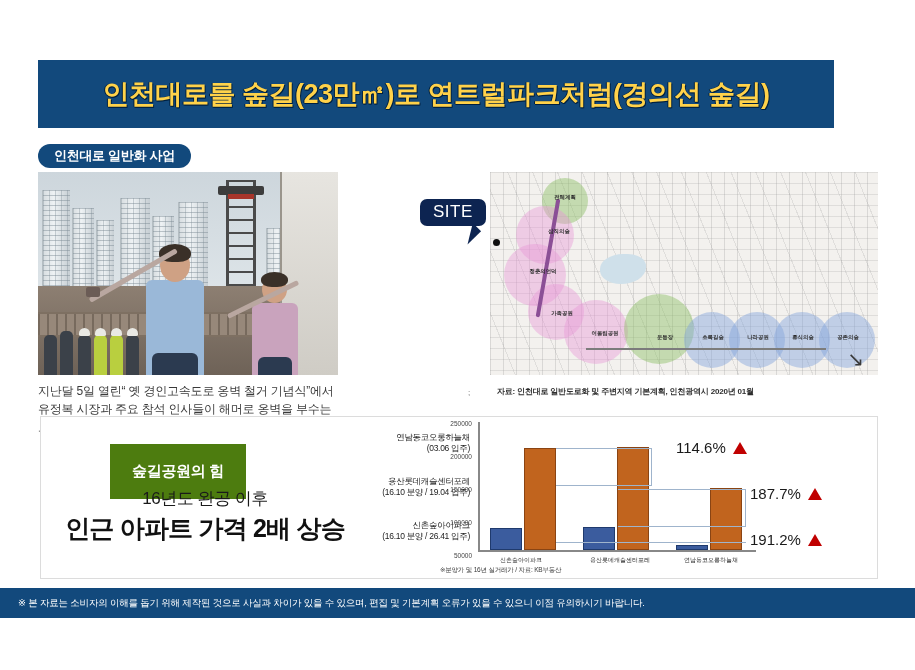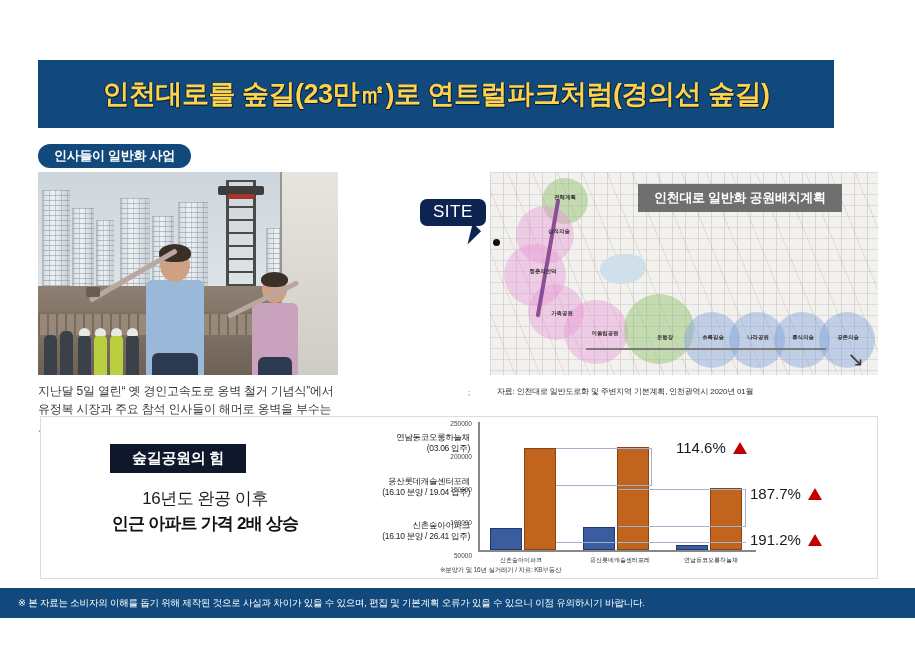--- a/index.html
+++ b/index.html
@@ -153,42 +153,42 @@
   }
 
   
   .caption-left {
     position:absolute; left:38px; top:382px; width:300px;
     font-size:12px; color:#3a3a3a; line-height:1.5; letter-spacing:-0.2px;
   }
   .caption-semi { position:absolute; left:468px; top:388px; font-size:8px; color:#666; }
   .caption-right {
     position:absolute; left:497px; top:386px; width:380px;
-    font-size:8px; color:#2e2e2e; letter-spacing:-0.2px;
+    font-size:8px; color:#2e2e2e; letter-spacing:-0.2px;font-weight:bold;
   }
 
   
   .panel {
     position:absolute; left:40px; top:416px;
     width:838px; height:163px;
     background:#ffffff; border:1px solid #dcdcdc;
   }
   .power-pill {
     position:absolute; left:110px; top:444px;
-    background:#0f172a; color:#ffffff;
-    font-size:15px; font-weight:bold; padding:5px 22px;
+    background:#4d7c0f; color:#ffffff;
+    font-size:15px; font-weight:bold; padding:18px 22px;
     letter-spacing:-0.3px;
   }
   .headline1 {
     position:absolute; left:70px; top:487px; width:270px;
     text-align:center; font-size:17px; color:#1a1a1a; letter-spacing:-0.5px;
   }
   .headline2 {
     position:absolute; left:50px; top:512px; width:310px;
-    text-align:center; font-size:17px; color:#111; font-weight:bold; letter-spacing:-0.8px;
+    text-align:center; font-size:25px; color:#111; font-weight:bold; letter-spacing:-0.8px;
   }
 
   
   .clabel { position:absolute; right:0; text-align:right;
             font-size:8.5px; color:#1c1c1c; line-height:1.35; letter-spacing:-0.3px; }
   .clabels-wrap { position:absolute; left:330px; top:428px; width:140px; height:130px; }
 
   .yaxis { position:absolute; left:418px; top:420px; width:56px; height:140px; }
   .ytick { position:absolute; right:2px; font-size:6.5px; color:#444; }
 
@@ -228,21 +228,21 @@
     font-size:9.5px; letter-spacing:-0.2px;
   }
 </style>
 </head>
 <body>
 
 <div class="title-bar">
   <span class="title-text">인천대로를 숲길(23만㎡)로 연트럴파크처럼(경의선 숲길)</span>
 </div>
 
-<div class="section-pill">인사들이 일반화 사업</div>
+<div class="section-pill">인천대로 일반화 사업</div>
 
 <div class="photo">
   <div class="sky"></div>
 
   <div class="tower" style="left:4px;  width:28px; height:100px;"></div>
   <div class="tower" style="left:34px; width:22px; height:82px;"></div>
   <div class="tower" style="left:58px; width:18px; height:70px;"></div>
   <div class="tower" style="left:82px; width:30px; height:92px;"></div>
   <div class="tower" style="left:114px;width:22px; height:74px;"></div>
   <div class="tower" style="left:140px;width:30px; height:88px;"></div>
@@ -296,21 +296,20 @@
   <div class="map-pink-blob" style="left:74px;  top:128px; width:64px; height:64px;"></div>
   <div class="map-green-blob" style="left:134px; top:122px; width:70px; height:70px;"></div>
   <div class="map-blue-blob" style="left:194px; top:140px; width:56px; height:56px;"></div>
   <div class="map-blue-blob" style="left:239px; top:140px; width:56px; height:56px;"></div>
   <div class="map-blue-blob" style="left:284px; top:140px; width:56px; height:56px;"></div>
   <div class="map-blue-blob" style="left:329px; top:140px; width:56px; height:56px;"></div>
 
   <div class="map-spine" style="left:56px; top:26px; width:4px; height:120px; transform:rotate(10deg); border-radius:3px;"></div>
   <div class="map-spine" style="left:96px; top:176px; width:240px; height:2px; background:#7c7c7c;"></div>
 
-  <div class="map-banner">인천대로 일반화 공원배치계획</div>
   <div class="map-arrow">↘</div>
 
   <div class="map-label" style="left:50px;  top:22px;  width:50px;">전체계획</div>
   <div class="map-label" style="left:40px;  top:56px;  width:58px;">삼직의숲</div>
   <div class="map-label" style="left:22px;  top:96px;  width:62px;">청춘의언덕</div>
   <div class="map-label" style="left:44px;  top:138px; width:56px;">가족공원</div>
   <div class="map-label" style="left:84px;  top:158px; width:62px;">어울림공원</div>
   <div class="map-label" style="left:146px; top:162px; width:58px;">운동장</div>
   <div class="map-label" style="left:198px; top:162px; width:50px;">초록길숲</div>
   <div class="map-label" style="left:243px; top:162px; width:50px;">나라공원</div>

